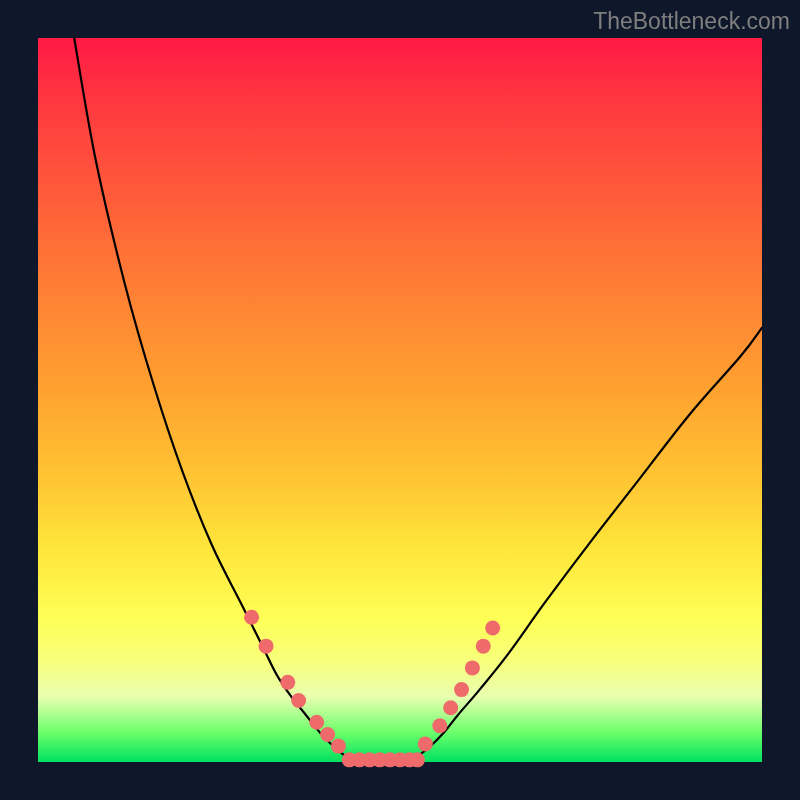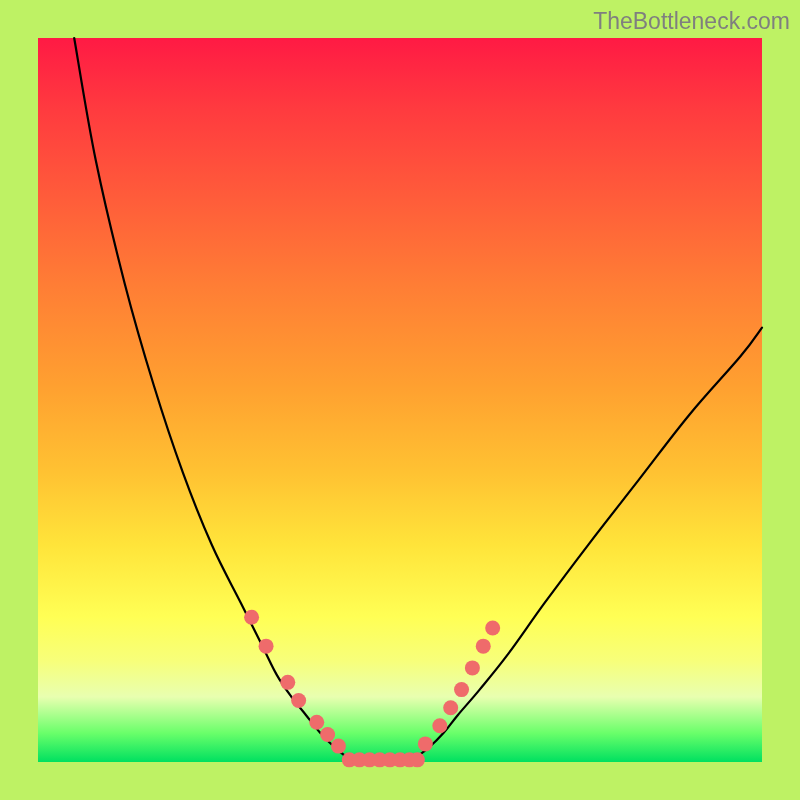--- a/index.html
+++ b/index.html
@@ -8,21 +8,21 @@
     width: 800px;
     height: 800px;
     overflow: hidden;
     background: #000;
     font-family: Arial, Helvetica, sans-serif;
   }
   .frame {
     position: relative;
     width: 800px;
     height: 800px;
-    background: #bef264;
+    background: #0f172a;
   }
   .plot-area {
     position: absolute;
     left: 38px;
     top: 38px;
     width: 724px;
     height: 724px;
     
     background: linear-gradient(
       to bottom,

